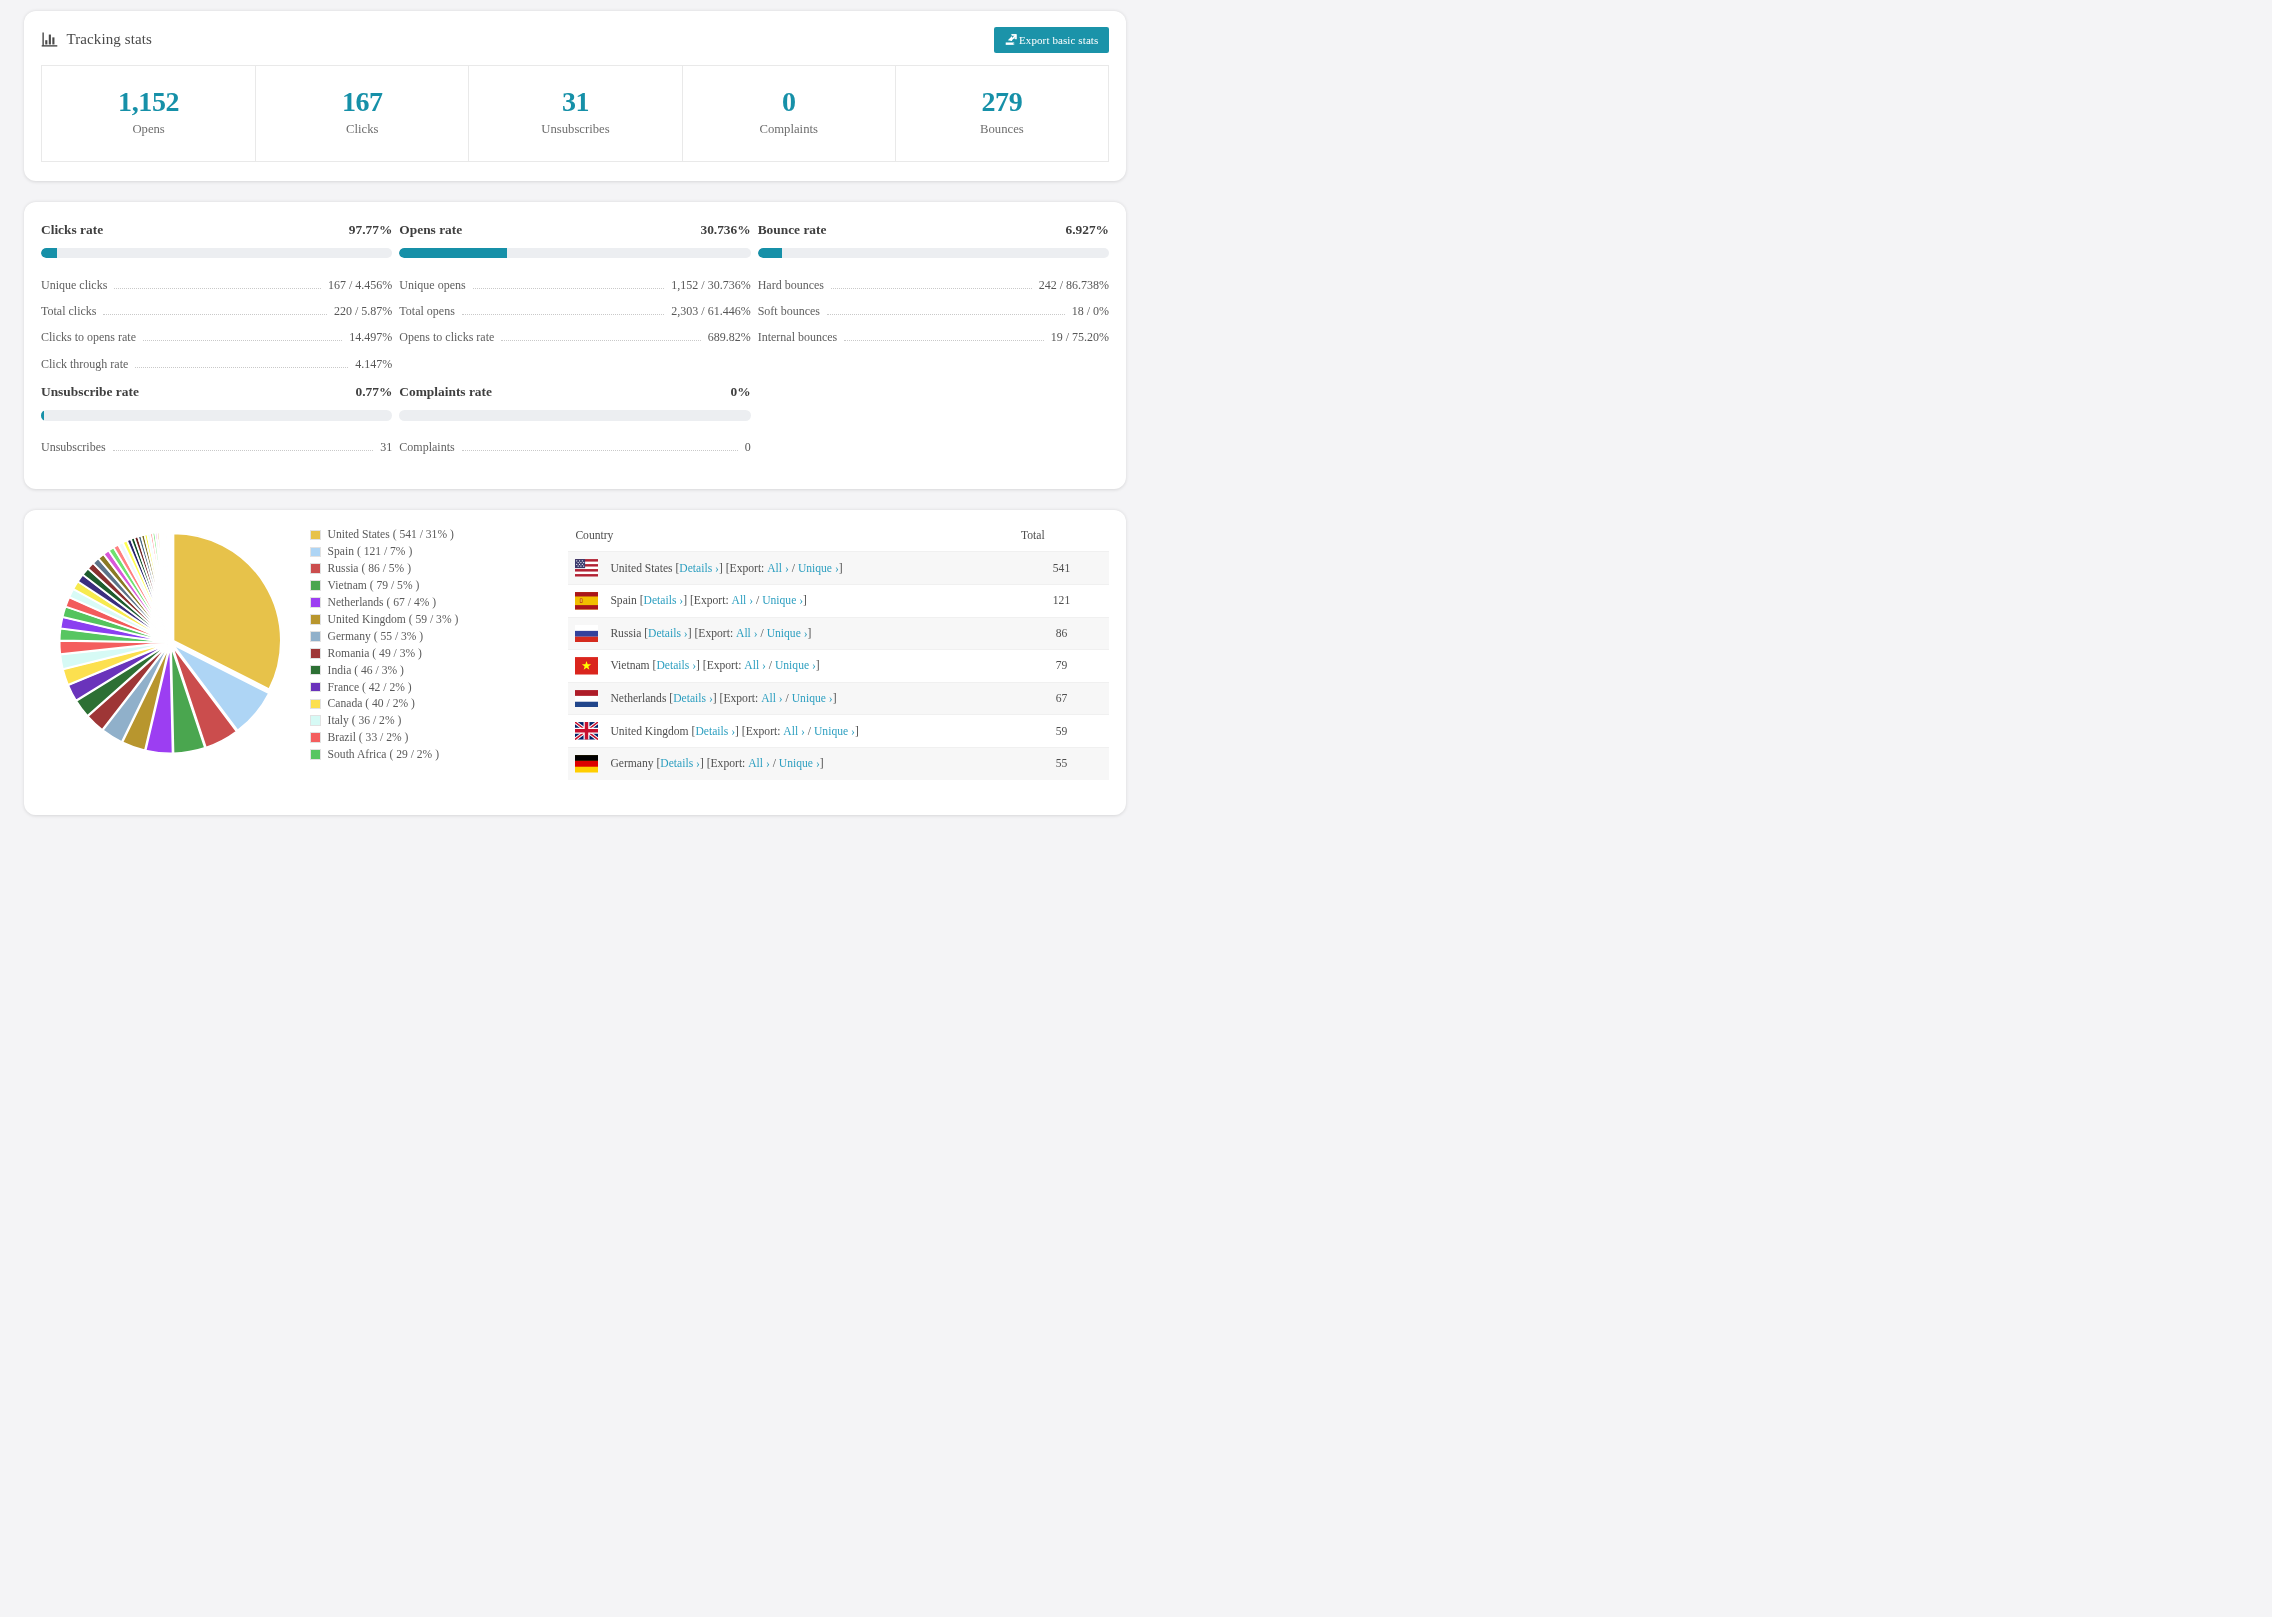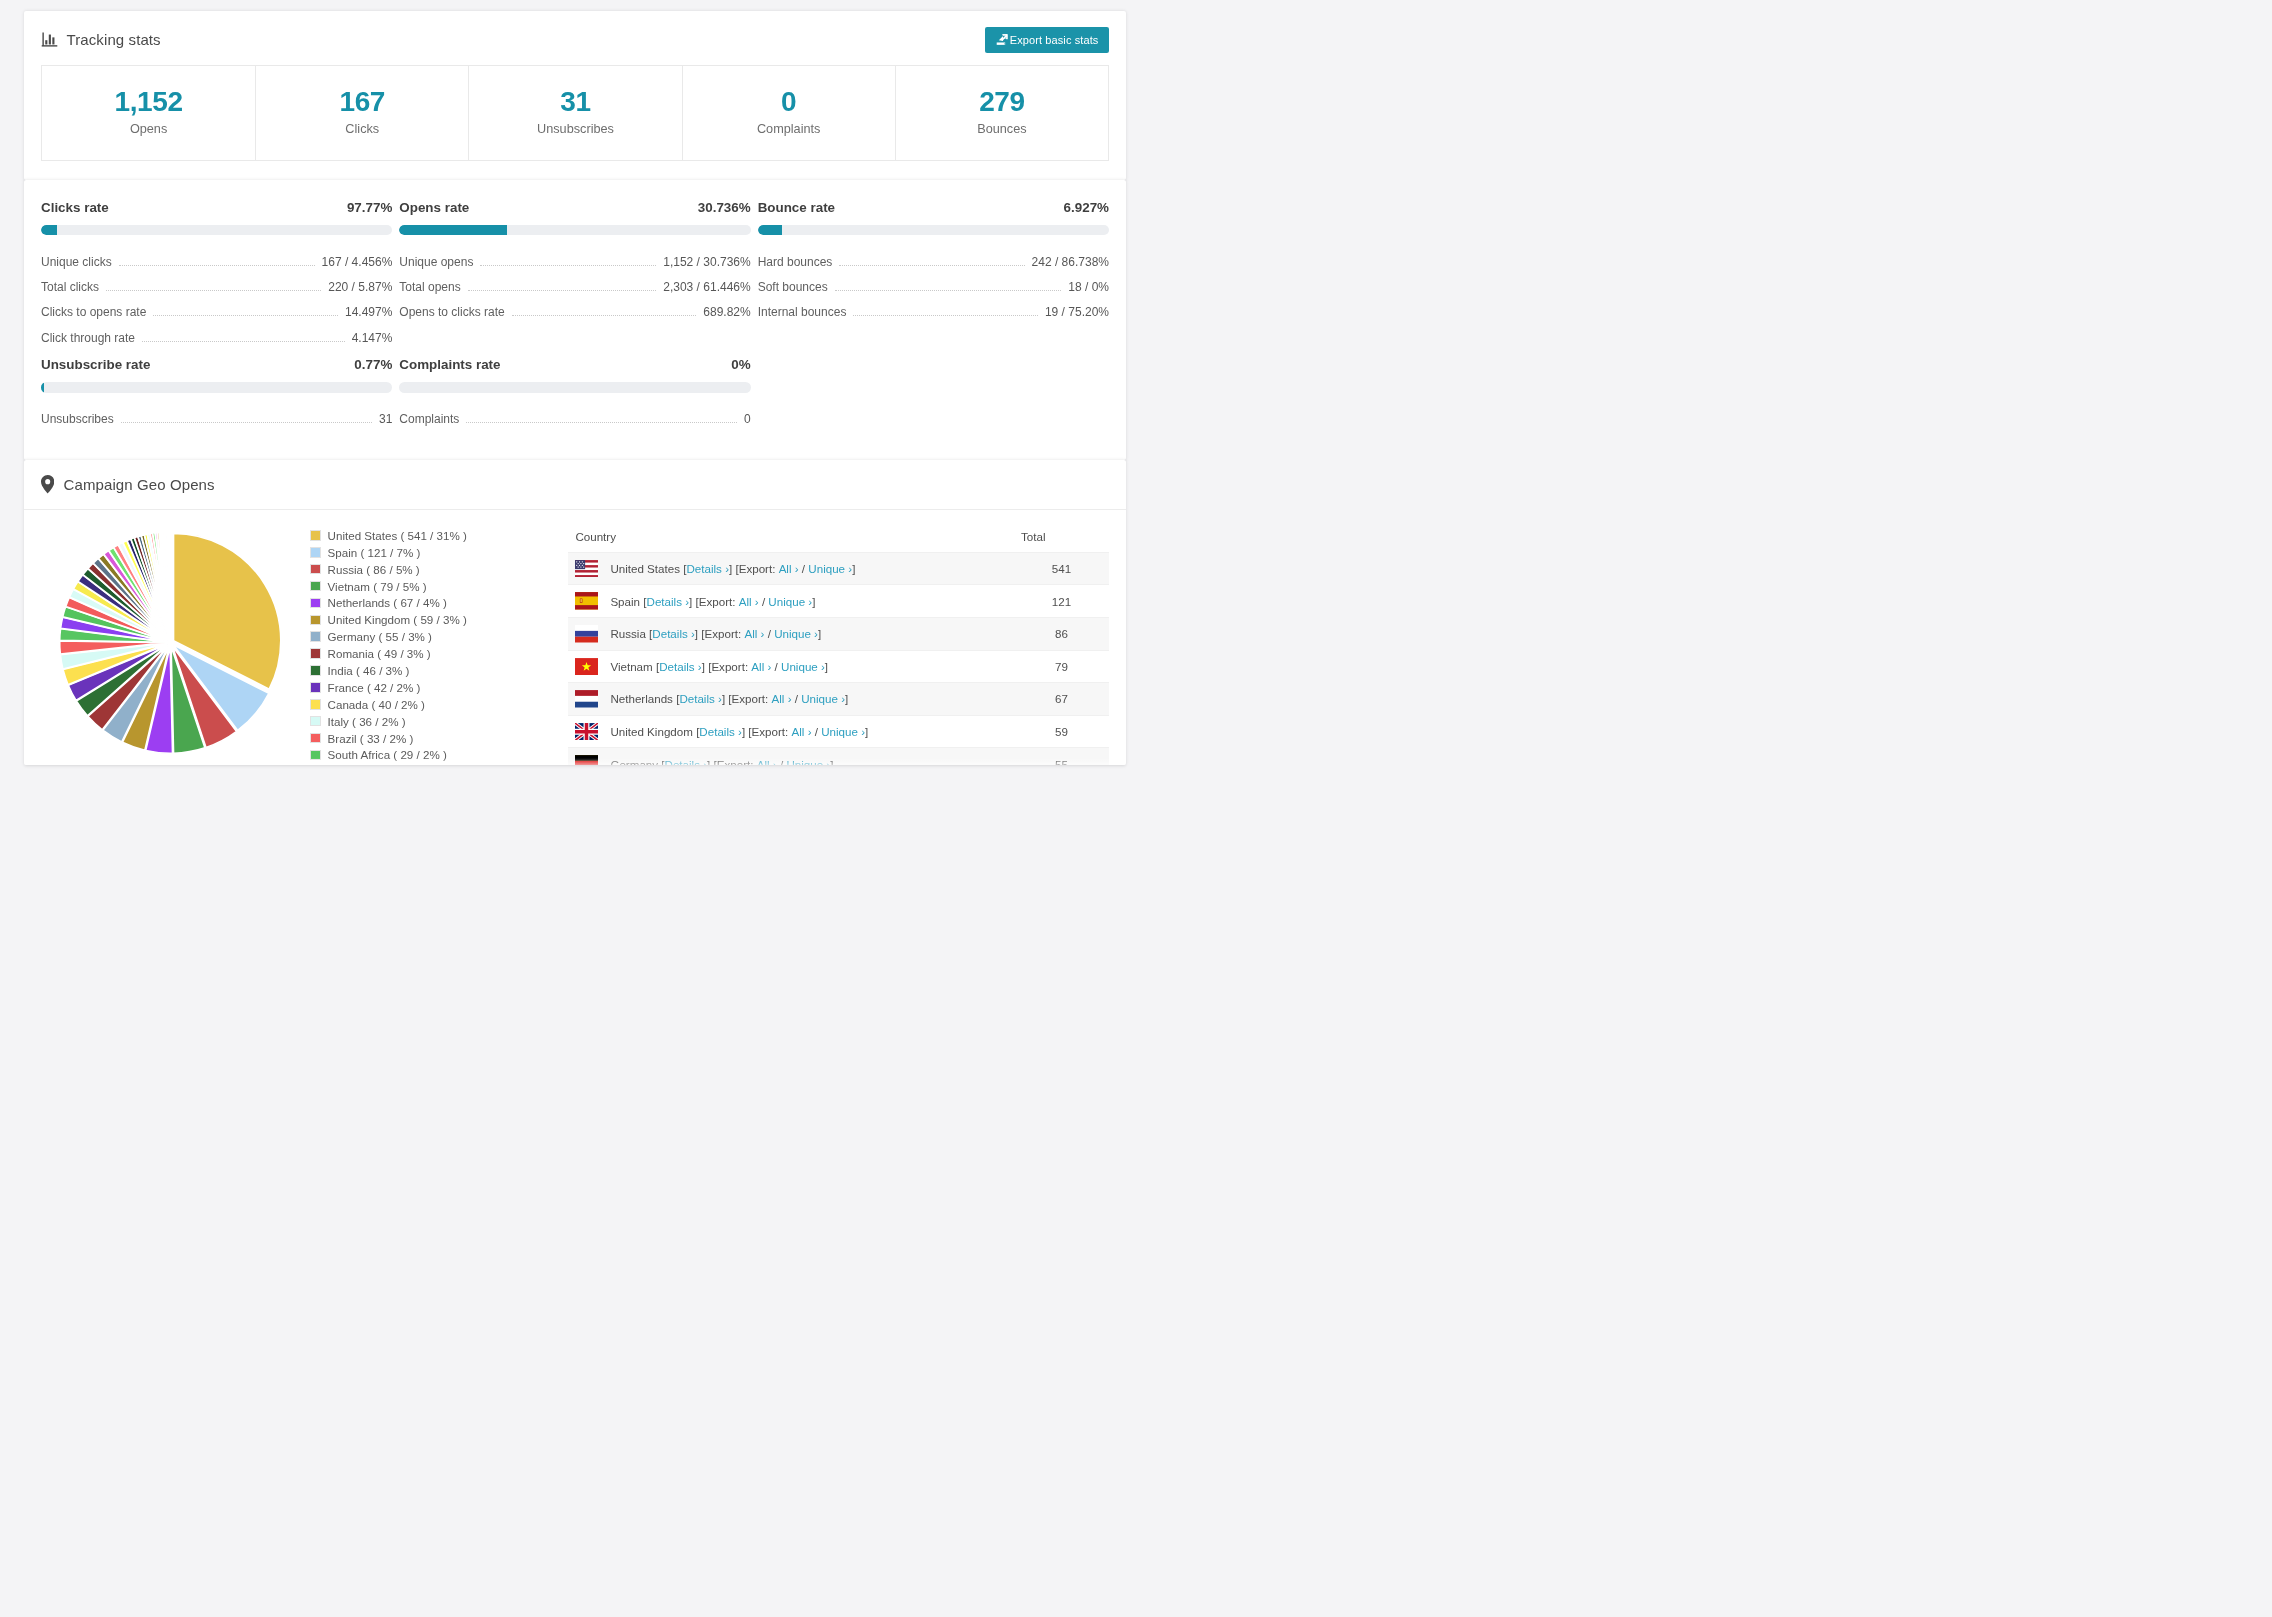--- a/index.html
+++ b/index.html
@@ -1,19 +1,19 @@
 <!DOCTYPE html>
 <html style="font-size:11.3px"><head>
 <meta charset="utf-8">
 <style>
   * { margin:0; padding:0; box-sizing:border-box; }
   html,body { background:#f4f4f6; font-family:"Liberation Sans","DejaVu Sans",sans-serif; color:#555; }
   body { width:1136px; min-height:809px; overflow:hidden; }
   .page { padding:11.3px 10px 0 24px; }
-  .card { background:#fff; border-radius:2px; box-shadow:0 0.7px 3.5px rgba(0,0,0,.12); margin-bottom:0; }
+  .card { background:#fff; border-radius:12px; box-shadow:0 0.7px 3.5px rgba(0,0,0,.12); margin-bottom:21px;font-family:Liberation Serif, serif; }
 
   
   .card-pad { padding:15.5px 17px 18.4px 17px; }
   .card-header { display:flex; align-items:center; justify-content:space-between; }
   .hdr-left { display:flex; align-items:center; gap:8.5px; }
   .hdr-title { font-size:15px; font-weight:400; color:#4a4a4a; letter-spacing:0.1px; }
   .hdr-icon svg { display:block; }
   .btn-export { display:inline-flex; align-items:center; gap:2px; background:#1b93a9; color:#fff;
     border:none; font-size:11px; padding:7px 10.6px; border-radius:2.1px; cursor:pointer;
     font-family:inherit; letter-spacing:0.1px; }
@@ -253,28 +253,20 @@
         <span class="dots"></span>
         <span class="row-value">0</span>
       </div>
     </div>
       </div>
     </div>
 
   </div>
 
   <div class="card geo-card">
-    <div class="geo-header">
-      <span style="display:inline-flex;">
-        <svg width="13.4" height="18.4" viewBox="0 0 19 26">
-            <path fill="#4a4a4a" d="M9.5 0 C4.25 0 0 4.2 0 9.4 C0 16.4 9.5 26 9.5 26 C9.5 26 19 16.4 19 9.4 C19 4.2 14.75 0 9.5 0 Z M9.5 13 A3.6 3.6 0 1 1 9.5 5.8 A3.6 3.6 0 0 1 9.5 13 Z"></path>
-          </svg>
-      </span>
-      <span class="hdr-title">Campaign Geo Opens</span>
-    </div>
 
     <div class="geo-content">
       <div class="pie-wrap">
         <svg id="pie" width="233" height="233" viewBox="0 0 330 330">
             <path d="M169.26,162.38 L169.26,10.38 A152,152 0 0 1 304.81,231.16 Z" fill="#e7c24a" stroke="#fff" stroke-width="2.4"></path>
             <path d="M168.83,168.21 L304.38,236.99 A152,152 0 0 1 260.20,289.68 Z" fill="#aed5f5" stroke="#fff" stroke-width="2.4"></path>
             <path d="M167.32,169.43 L258.69,290.90 A152,152 0 0 1 215.22,313.69 Z" fill="#cb4d4d" stroke="#fff" stroke-width="2.4"></path>
             <path d="M165.85,169.93 L213.75,314.18 A152,152 0 0 1 169.29,321.89 Z" fill="#4aa64f" stroke="#fff" stroke-width="2.4"></path>
             <path d="M164.48,169.97 L167.92,321.93 A152,152 0 0 1 129.82,317.97 Z" fill="#9c3ef2" stroke="#fff" stroke-width="2.4"></path>
             <path d="M163.33,169.71 L128.67,317.71 A152,152 0 0 1 96.86,306.41 Z" fill="#b8962e" stroke="#fff" stroke-width="2.4"></path>

